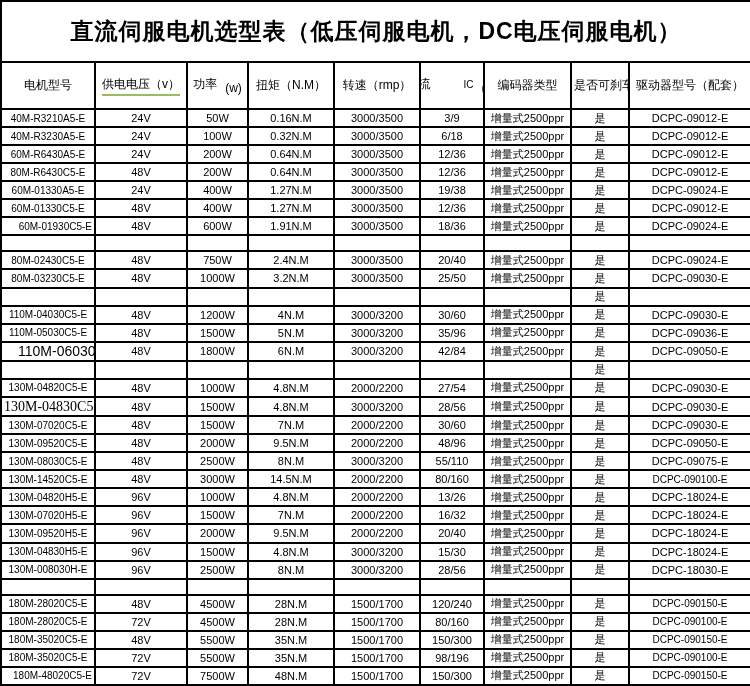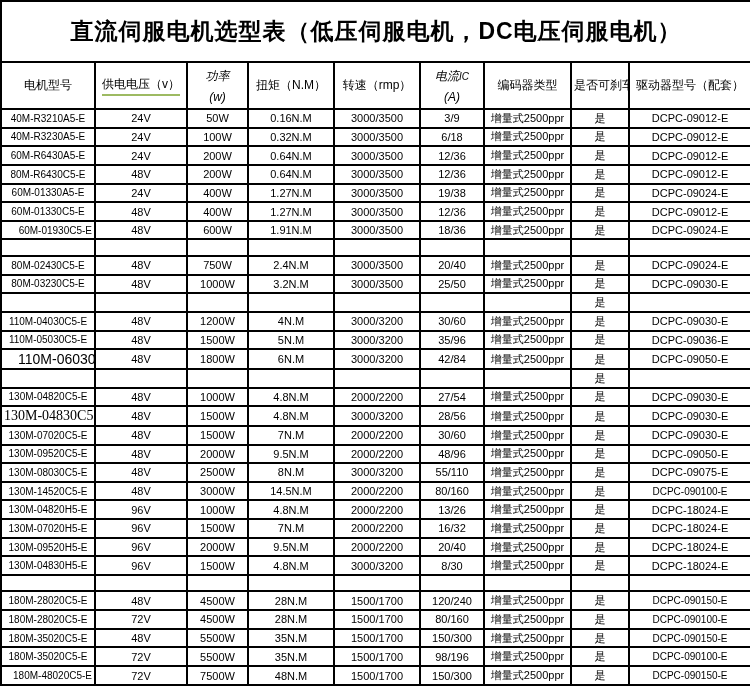--- a/index.html
+++ b/index.html
@@ -13,27 +13,27 @@
     background: #fff;
   }
   table.selection th, table.selection td {
     border: 2px solid #000; padding: 0 2px; text-align: center; vertical-align: middle;
     overflow: hidden; white-space: nowrap; box-sizing: border-box;
   }
   tr.title-row th { height: 61px; border-bottom: 2px solid #000; }
   .title-text { font-size: 23px; font-weight: bold; letter-spacing: 1px; }
   tr.header-row th { height: 47px; font-weight: normal; font-size: 12px; }
   tbody td { font-size: 11px; height: 15px; }
-  .h-stack { display: flex; flex-direction: column; align-items: center; justify-content: center; font-style: italic; }
+  .h-stack { display: flex; flex-direction: row; align-items: flex-end; justify-content: center; }
   .h-main { padding-bottom: 2px; }
   .h-divider { height: 0; border-bottom: 1px solid #bfbfbf; margin: 0 4px; }
   .h-divider.red { border-bottom-color: #c99a9a; }
   .h-sub { padding-top: 2px; font-size: 12px; }
   .u-green { display: inline-block; border-bottom: 2px solid #9dba62; padding-bottom: 1px; }
-  .ic-small { font-size: 10px; }
+  .ic-small { font-size: 10px; padding-left: 33px; }
 </style>
 </head>
 <body>
 
 <div class="sheet">
   <table class="selection">
     <colgroup>
       <col style="width:94px">
         <col style="width:92px">
         <col style="width:61px">
@@ -352,24 +352,35 @@
           <td>增量式2500ppr</td>
           <td>是</td>
           <td>DCPC-18024-E</td>
         </tr>
         <tr>
           <td style="font-size: 10px;">130M-04830H5-E</td>
           <td>96V</td>
           <td>1500W</td>
           <td>4.8N.M</td>
           <td>3000/3200</td>
-          <td>8/30</td>
+          <td>15/30</td>
           <td>增量式2500ppr</td>
           <td>是</td>
           <td>DCPC-18024-E</td>
+        </tr>
+        <tr>
+          <td style="font-size: 10px;">130M-008030H-E</td>
+          <td>96V</td>
+          <td>2500W</td>
+          <td>8N.M</td>
+          <td>3000/3200</td>
+          <td>28/56</td>
+          <td>增量式2500ppr</td>
+          <td>是</td>
+          <td>DCPC-18030-E</td>
         </tr>
         <tr>
           <td></td>
           <td></td>
           <td></td>
           <td></td>
           <td></td>
           <td></td>
           <td></td>
           <td></td>

